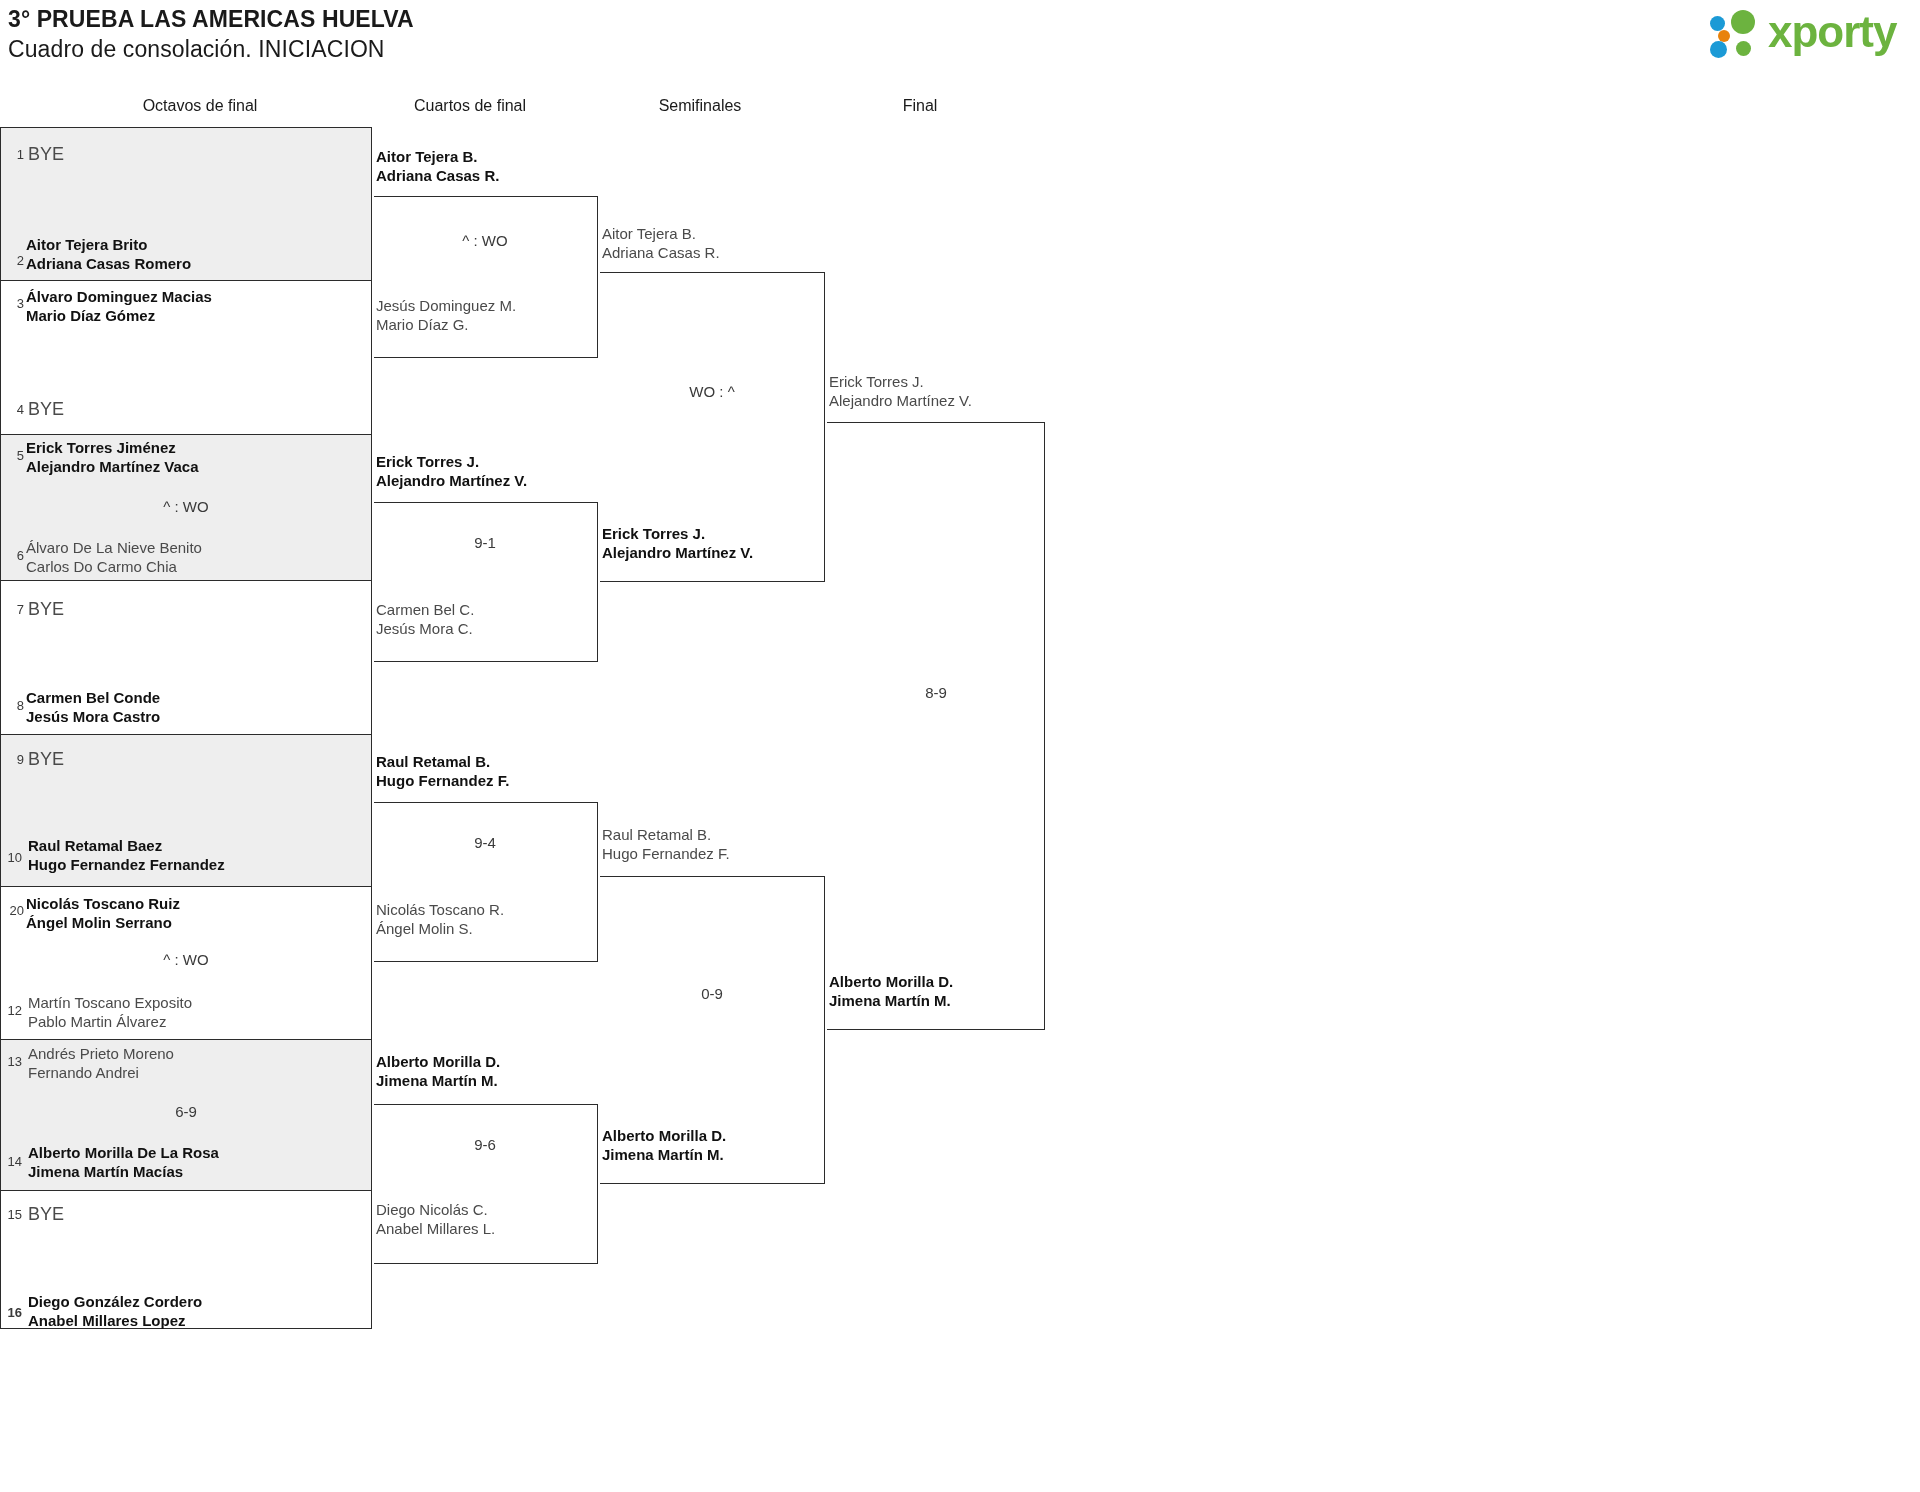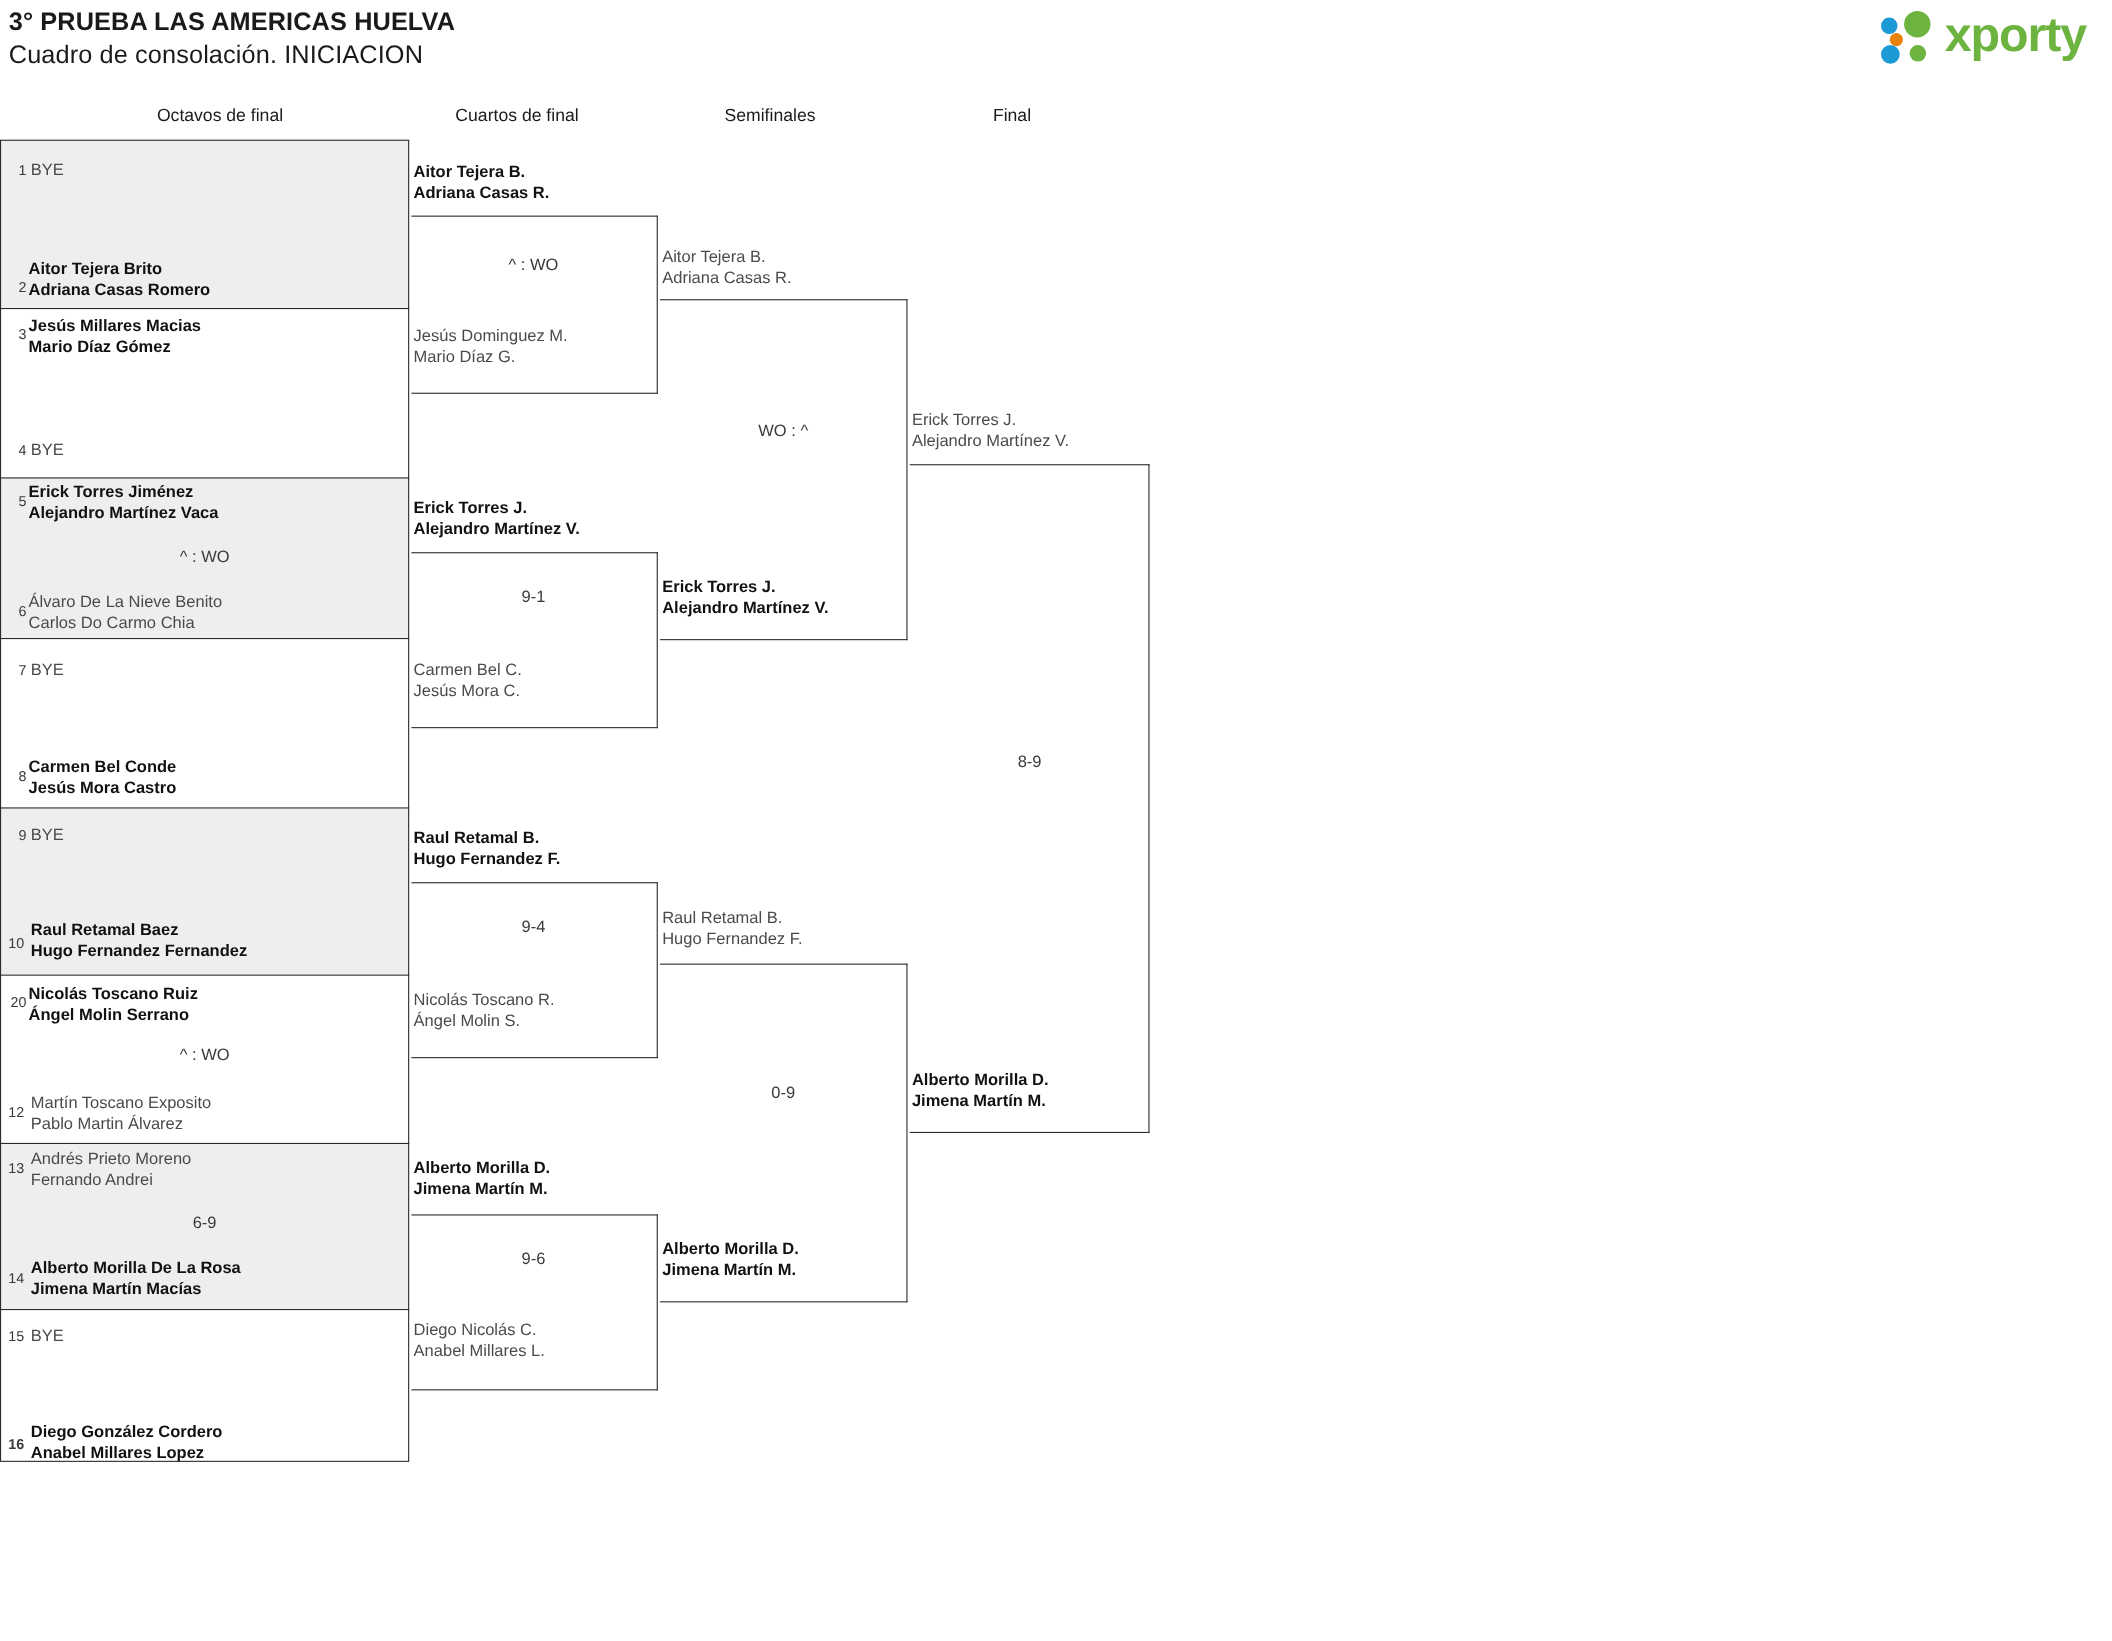--- a/index.html
+++ b/index.html
@@ -33,21 +33,21 @@
   .cell { position: absolute; }
   .seedno {
     position: absolute; font-size: 13px; color: #3a3a3a; text-align: right;
     width: 22px; line-height: 15px;
   }
   .names { position: absolute; line-height: 19px; white-space: nowrap; }
   .names .ln { display: block; font-size: 15px; }
   .winner .ln { font-weight: bold; color: #111111; }
   .loser .ln  { font-weight: normal; color: #4a4a4a; }
   .bye {
-    position: absolute; font-size: 15px; color: #4a4a4a; line-height: 19px; white-space: nowrap;
+    position: absolute; font-size: 18px; color: #4a4a4a; line-height: 19px; white-space: nowrap;
   }
   .score {
     position: absolute; font-size: 15px; color: #3a3a3a; text-align: center; white-space: nowrap;
   }
 
   
   .band { position: absolute; left: 0; background: #eeeeee; }
   .r1box { position: absolute; left: 0; border: 1px solid #2b2b2b; }
   .hline { position: absolute; background: #2b2b2b; height: 1px; }
 
@@ -105,21 +105,21 @@
     <div class="seedno" style="left:2px; top:253px;">2</div>
     <div class="names winner" style="left:26px; top:235px;">
       <span class="ln">Aitor Tejera Brito</span>
       <span class="ln">Adriana Casas Romero</span>
     </div>
   </div>
 
   <div class="cell">
     <div class="seedno" style="left:2px; top:296px;">3</div>
     <div class="names winner" style="left:26px; top:287px;">
-      <span class="ln">Jesús Millares Macias</span>
+      <span class="ln">Álvaro Dominguez Macias</span>
       <span class="ln">Mario Díaz Gómez</span>
     </div>
   </div>
 
   <div class="cell">
     <div class="seedno" style="left:2px;  top:402px;">4</div>
     <div class="bye" style="left:28px; top:400px;">BYE</div>
   </div>
 
   <div class="cell">

